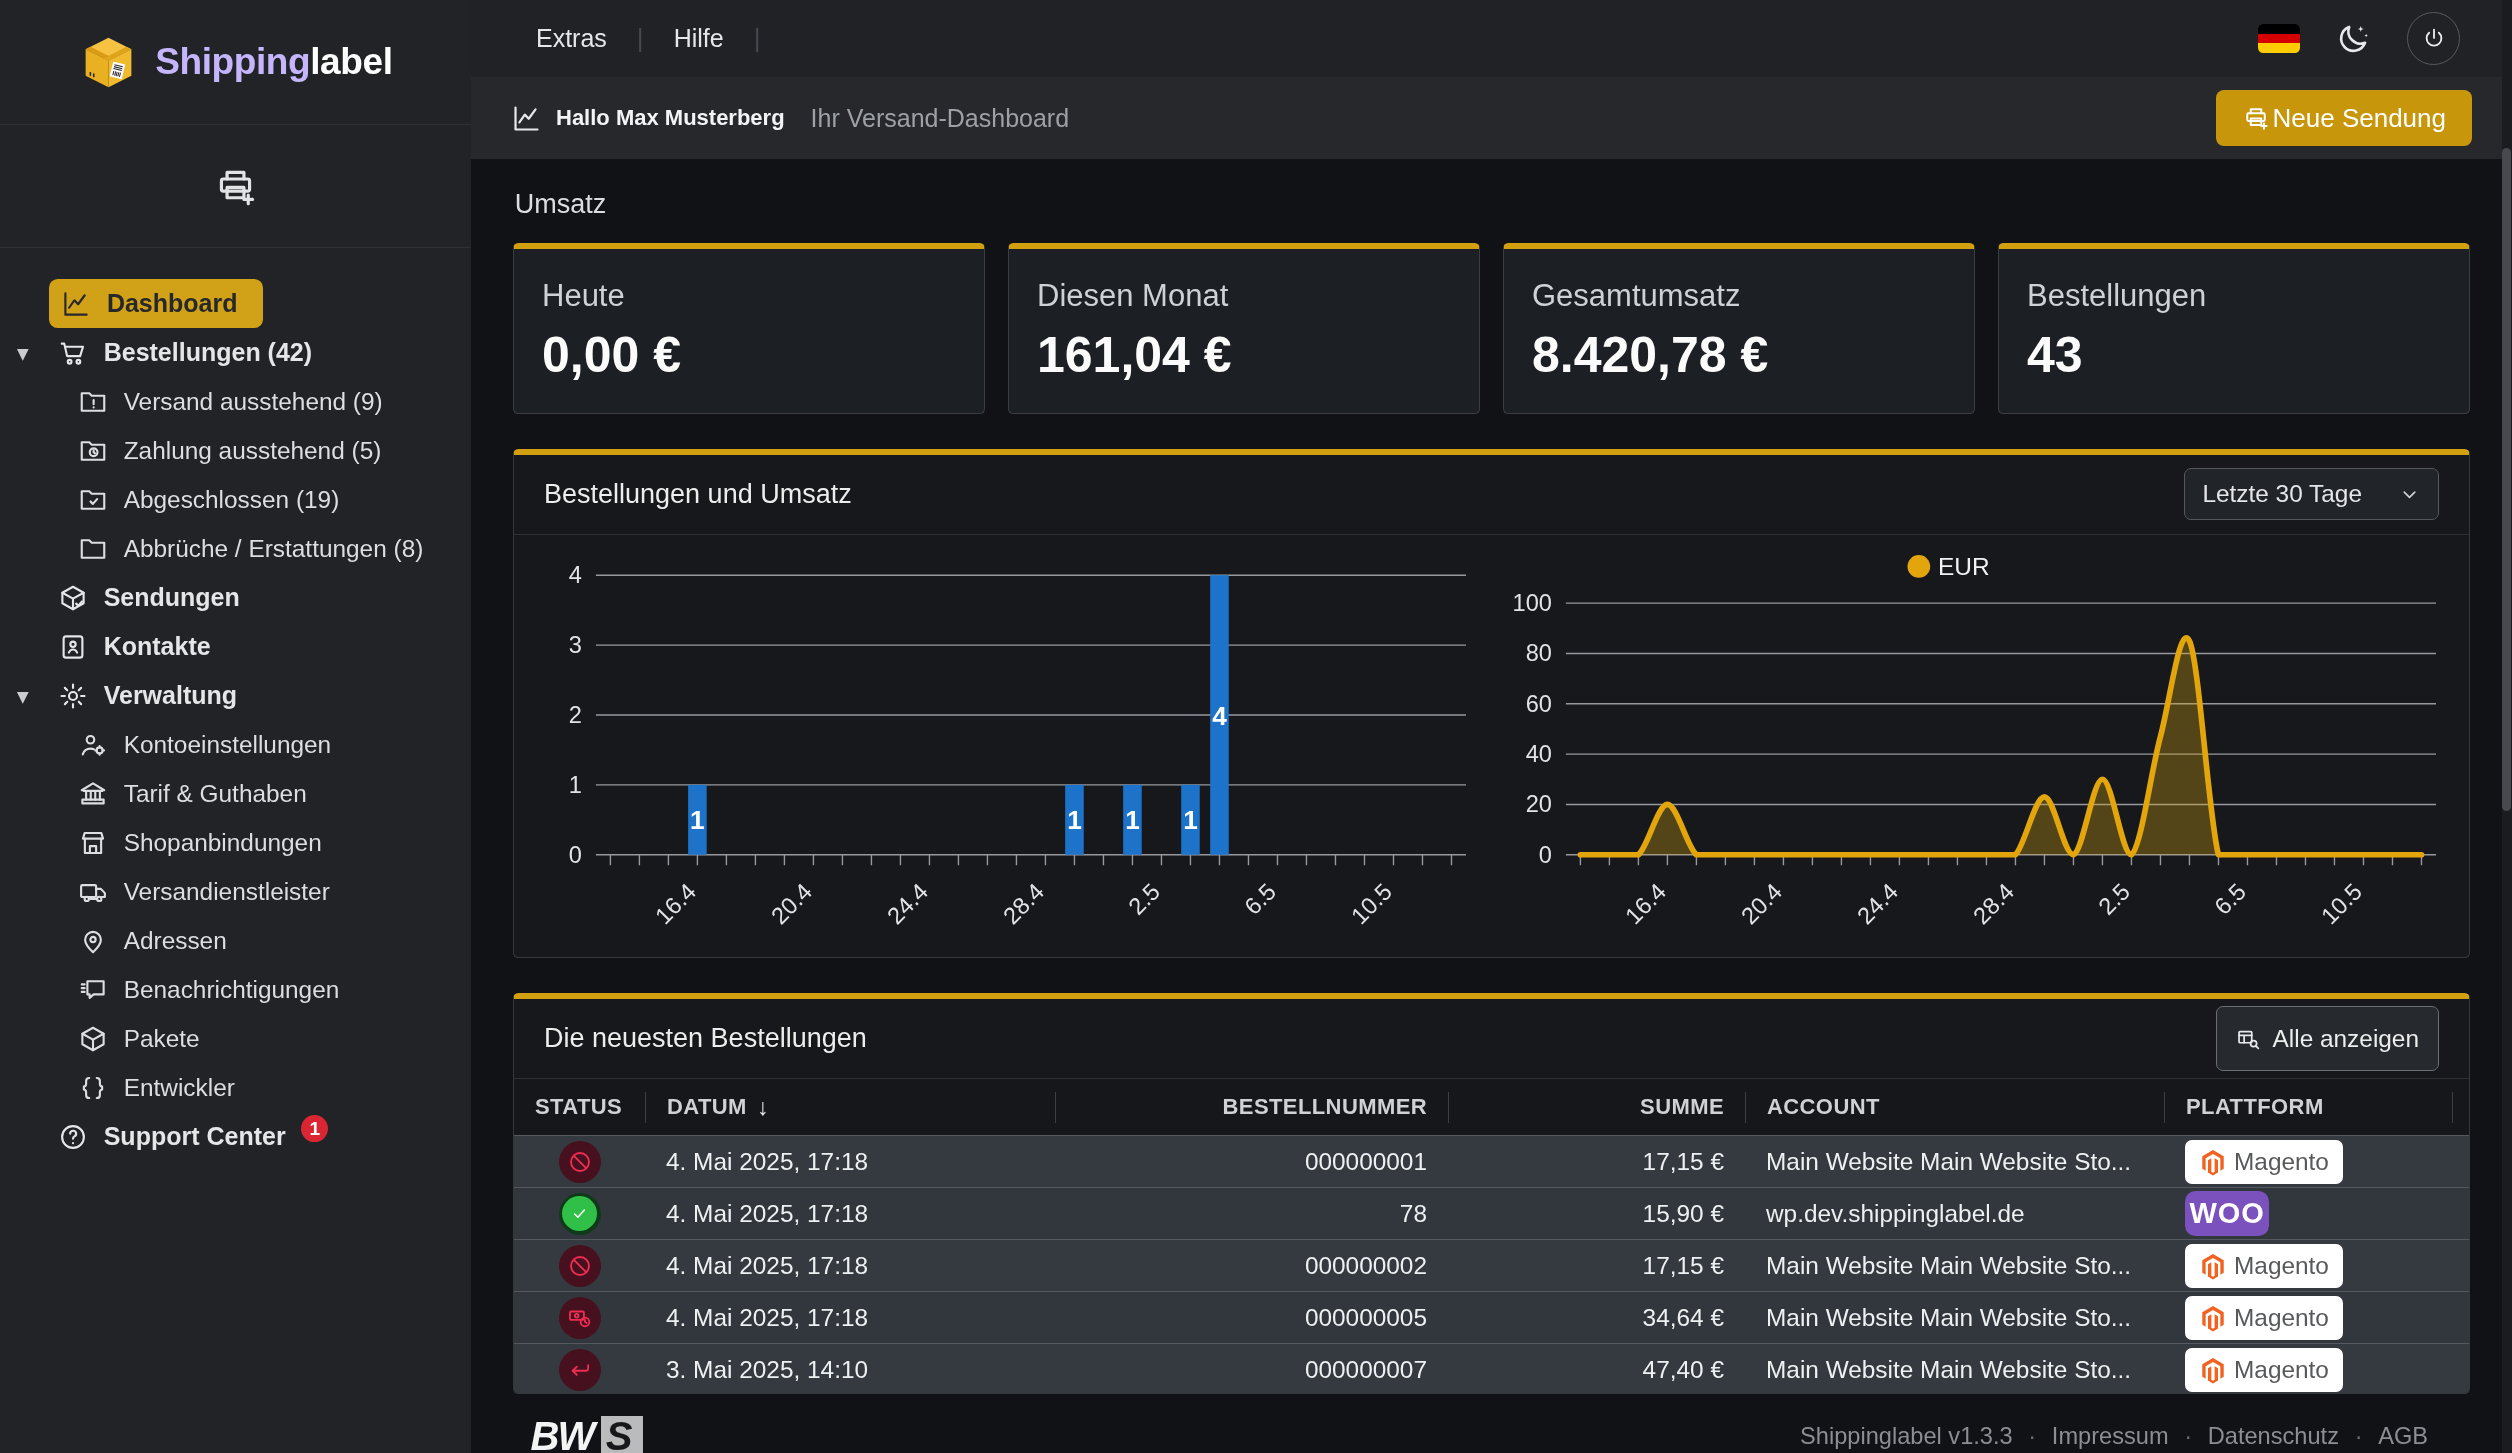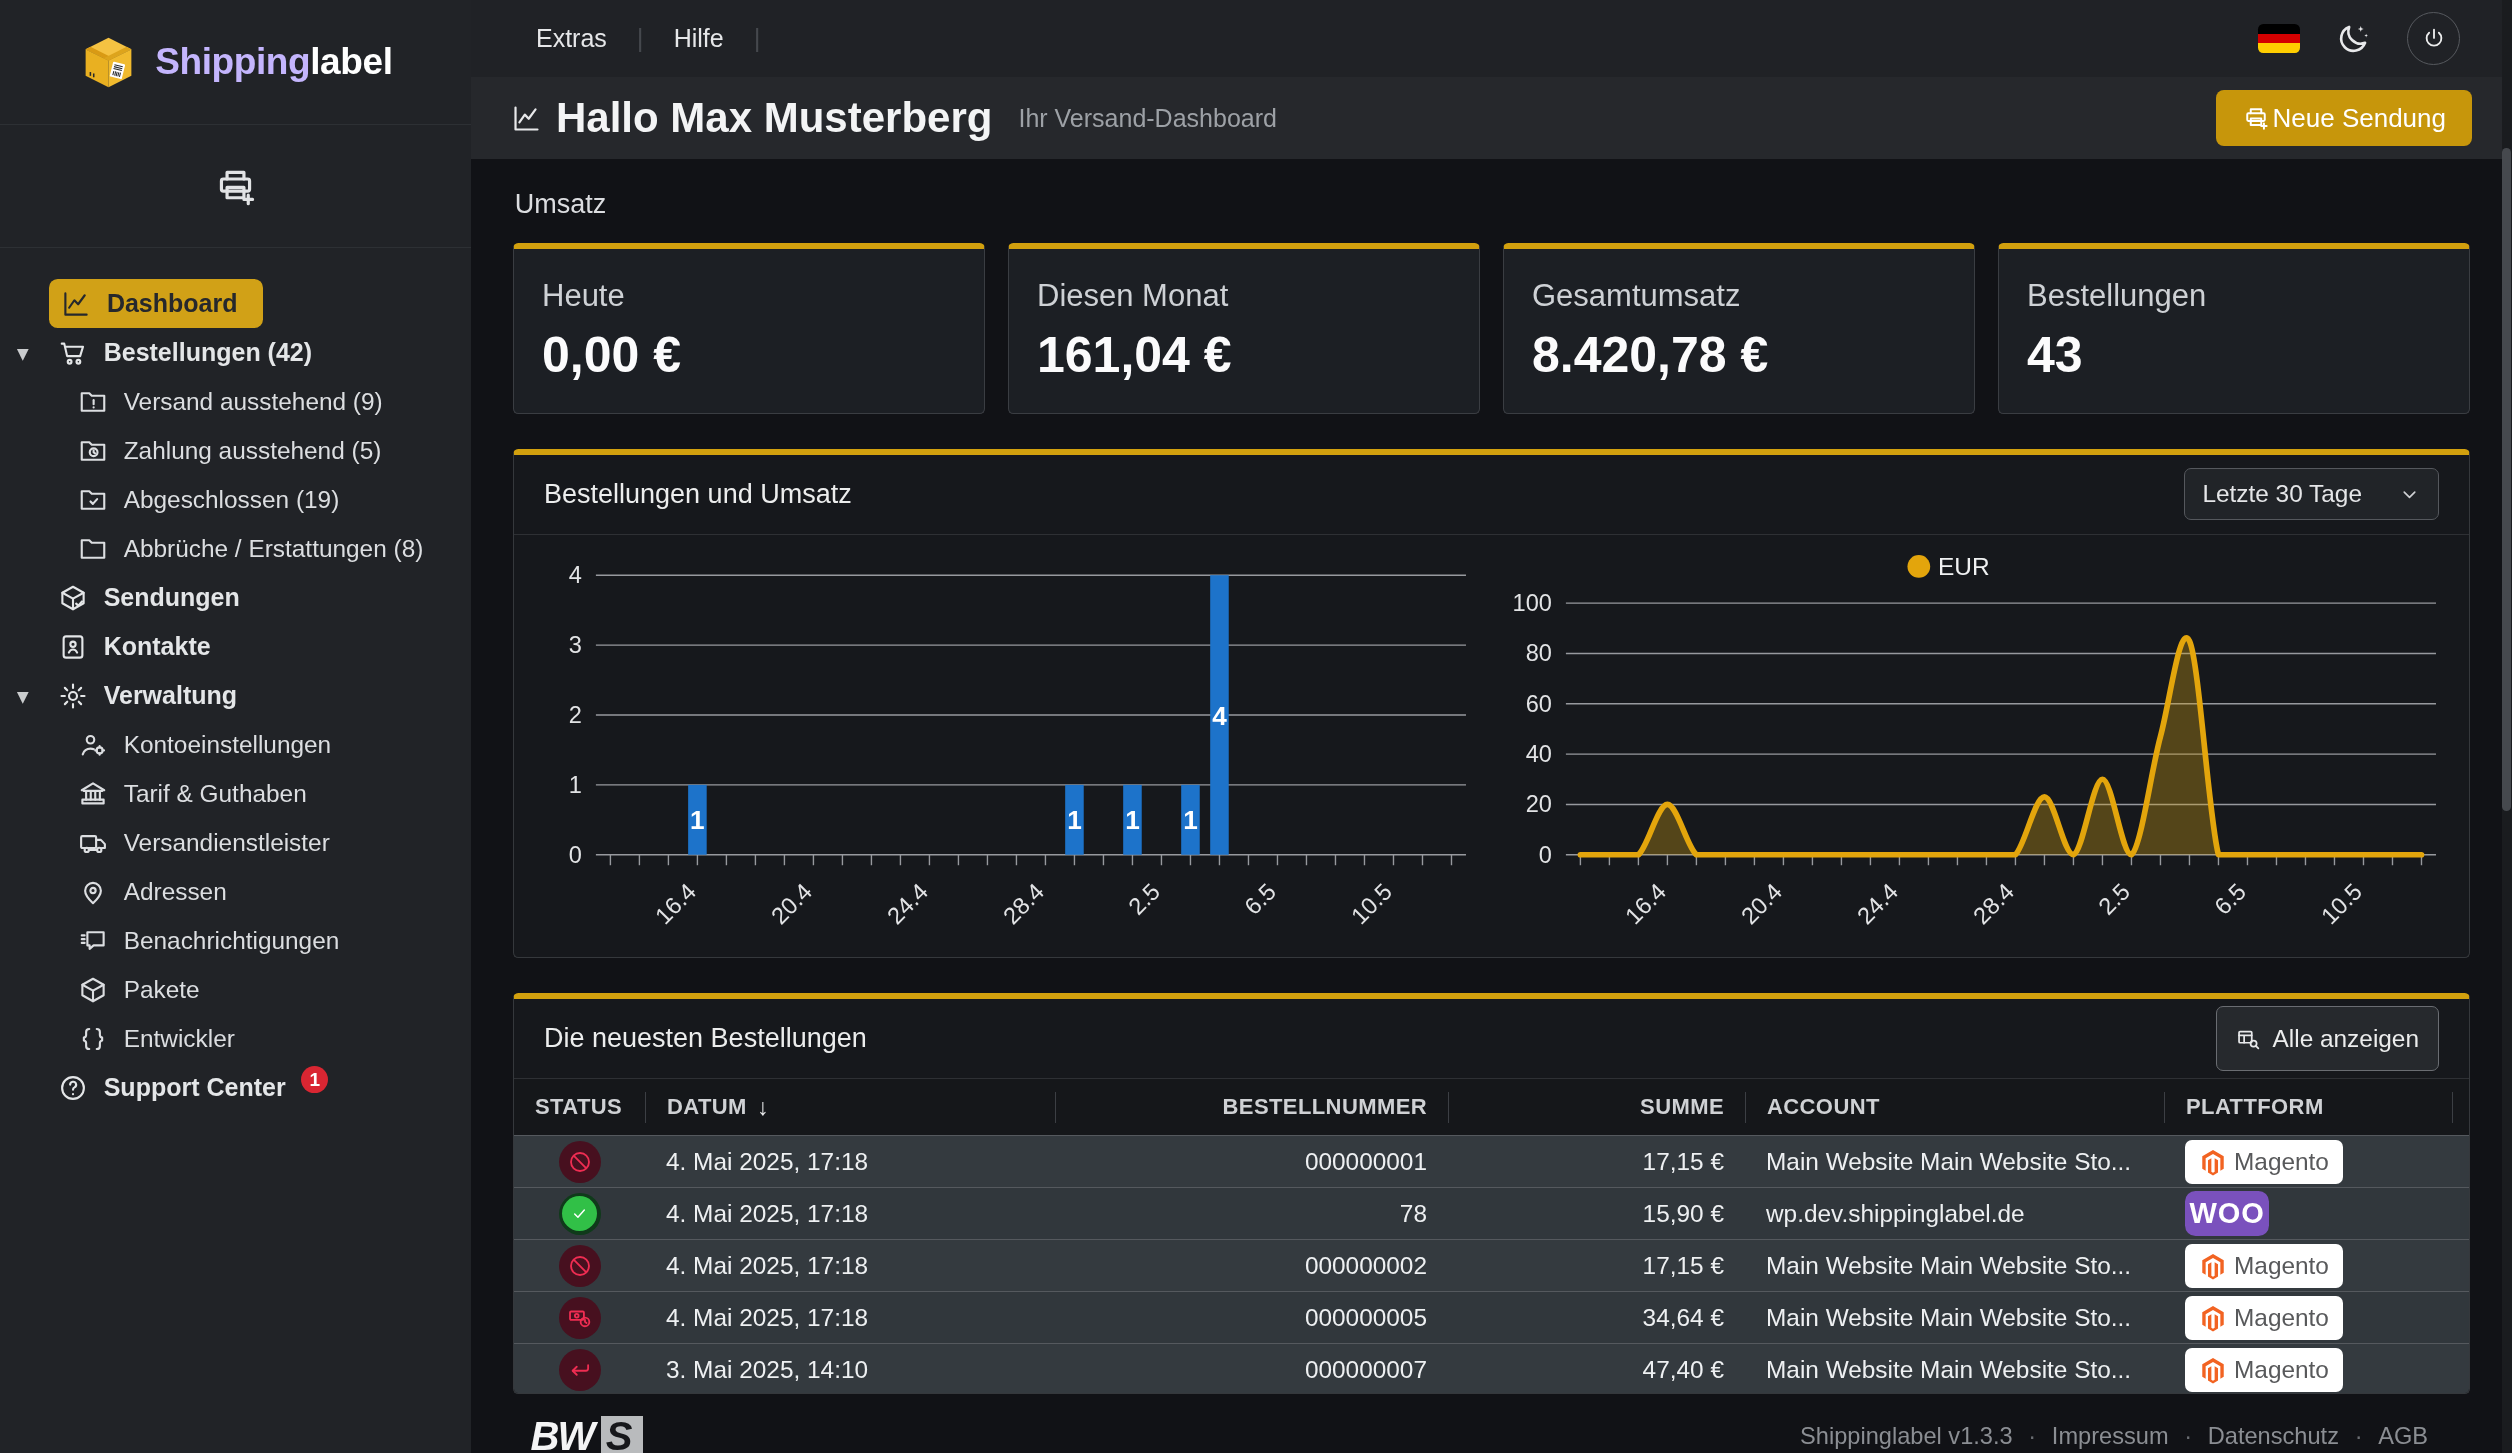--- a/index.html
+++ b/index.html
@@ -38,21 +38,21 @@
   .tb-sep{color:#45484d;margin:0 30px;font-size:26px;}
   .tb-right{margin-left:auto;display:flex;align-items:center;gap:35px;}
   .flag{width:42px;height:29px;border-radius:5.2px;cursor:pointer;
     background:linear-gradient(#000 0 33.4%, #d40000 33.4% 66.7%, #ffce00 66.7%);}
   .moon-btn{width:37px;height:37px;color:#e8e9eb;cursor:pointer;}
   .power-btn{width:51px;height:51px;border:1.7px solid #56595e;border-radius:50%;display:flex;align-items:center;justify-content:center;cursor:pointer;}
   .power-btn .ico{width:26px;height:26px;color:#eceded;}
 
   .headerband{height:82px;background:#26282c;display:flex;align-items:center;padding:0 40px;}
   .hb-icon{width:31px;height:31px;color:#e8e9eb;margin-right:14px;}
-  .hb-title{font-size:42px;font-weight:700;color:#f3f4f5;white-space:nowrap;}
+  .hb-title{font-size:22px;font-weight:700;color:#f3f4f5;white-space:nowrap;}
   .hb-sub{font-size:25px;color:#9da1a6;margin-left:26px;white-space:nowrap;}
   .new-shipment{margin-left:auto;background:#c7960b;border-radius:7.9px;height:56px;display:flex;align-items:center;gap:3px;padding:0 26px;cursor:pointer;}
   .new-shipment .ico{width:28px;height:28px;color:#fff;}
   .new-shipment span.lbl{color:#fff;font-size:26px;}
 
   .content{flex:1;padding:21px 42px 0 42px;background:#111216;overflow:hidden;}
   .sec-heading{font-size:27px;color:#dcdde0;margin:8.7px 0 23px 1.7px;}
 
   
   .cards{display:grid;grid-template-columns:repeat(4,1fr);gap:23px;}
@@ -257,20 +257,30 @@
       <div class="mi lvl2">
         <span class="ico ">
           <svg viewBox="0 0 24 24" fill="none" stroke="currentColor" stroke-width="1.7" stroke-linecap="round" stroke-linejoin="round">
             <path d="M3 9l9-5.5L21 9"></path>
             <path d="M4.5 9.5h15"></path>
             <path d="M6.5 10v6.5M10.2 10v6.5M13.8 10v6.5M17.5 10v6.5"></path>
             <path d="M3.5 19.5h17v-3h-17z"></path>
           </svg>
         </span>
         <span class="mi-label">Tarif &amp; Guthaben</span>
+      </div>
+      <div class="mi lvl2">
+        <span class="ico ">
+          <svg viewBox="0 0 24 24" fill="none" stroke="currentColor" stroke-width="1.7" stroke-linecap="round" stroke-linejoin="round">
+            <path d="M4 8.5L5.3 4h13.4L20 8.5z"></path>
+            <path d="M5.5 8.5V20h13V8.5"></path>
+            <path d="M9.5 20v-5.5h5V20"></path>
+          </svg>
+        </span>
+        <span class="mi-label">Shopanbindungen</span>
       </div>
       <div class="mi lvl2">
         <span class="ico ">
           <svg viewBox="0 0 24 24" fill="none" stroke="currentColor" stroke-width="1.7" stroke-linecap="round" stroke-linejoin="round">
             <rect x="2.5" y="6.5" width="12" height="9.5" rx="1"></rect>
             <path d="M14.5 9.5h3.8l3.2 3.4v3.1h-2.3"></path>
             <circle cx="7" cy="17.5" r="1.7"></circle>
             <circle cx="17" cy="17.5" r="1.7"></circle>
             <path d="M8.7 17.5h6.6"></path>
           </svg>

